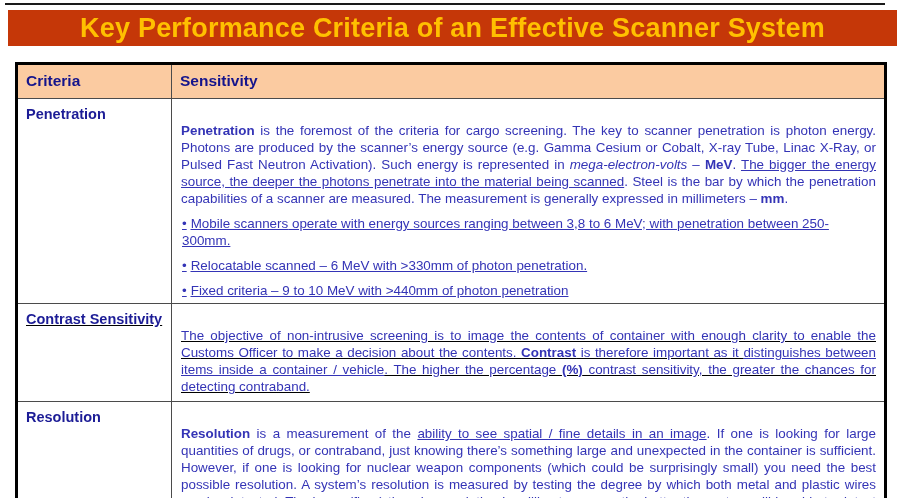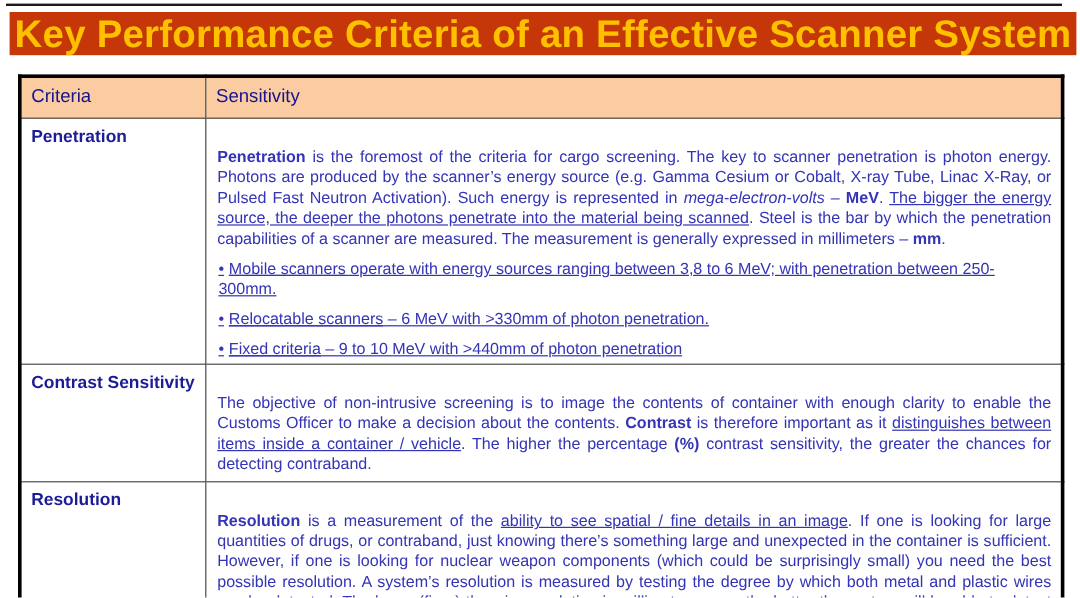--- a/index.html
+++ b/index.html
@@ -15,48 +15,48 @@
   .top-rule{
     position:absolute;left:5px;top:3px;width:880px;height:2px;
     background:var(--top-rule);
   }
   .banner{
     position:absolute;left:8px;top:10px;width:889px;height:36px;
     background:var(--banner-bg);
     display:flex;align-items:center;justify-content:center;
   }
   .banner .banner-text{
-    color:var(--banner-text);font-weight:bold;font-size:32px;
+    color:var(--banner-text);font-weight:bold;font-size:27px;
     white-space:nowrap;letter-spacing:0.2px;
   }
   table.criteria-table{
     position:absolute;left:15px;top:62px;width:872px;
     border-collapse:collapse;table-layout:fixed;
     border:3px solid var(--outer-border);
     background:#FFFFFF;
   }
   .criteria-table th,.criteria-table td{
     border:1px solid var(--inner-border);
   }
   .criteria-table th{
     background:var(--header-bg);color:var(--header-text);
-    text-align:left;font-size:15.5px;font-weight:normal;
+    text-align:left;font-size:15.5px;font-weight:bold;
     padding:6px 8px 7px 8px;height:20px;
   }
   col.c1{width:155px;}
   .criteria-cell{
     color:var(--criteria-text);font-weight:bold;font-size:14.5px;
     vertical-align:top;padding:7px 4px 4px 8px;
   }
   .explain-cell{
     color:var(--body-text);font-size:13.4px;line-height:17px;
     vertical-align:top;padding:20px 8px 4px 9px;
   }
   tr.r-penetration{height:177px;}
-  tr.r-contrast{height:70px;}
+  tr.r-contrast{height:70px;text-decoration:underline;}
   tr.r-resolution{height:122px;}
   .rich-p{text-align:justify;margin:3px 0 2px 0;}
   .rich-bullet{text-align:left;margin:8px 0 0 1px;text-decoration:underline;}
   .rich-bullet .dot{margin-right:4px;}
   .b{font-weight:bold;}
   .i{font-style:italic;}
   .u{text-decoration:underline;}
 </style>
 </head>
 <body>
@@ -77,21 +77,21 @@
       <th>Criteria</th>
       <th>Sensitivity</th>
     </tr>
   </thead>
   <tbody>
     <tr class="r-penetration">
       <td class="criteria-cell">Penetration</td>
       <td class="explain-cell">
           <div class="rich-p"><span class="b">Penetration</span><span> is the foremost of the criteria for cargo screening. The key to scanner penetration is photon energy. Photons are produced by the scanner’s energy source (e.g. Gamma Cesium or Cobalt, X-ray Tube, Linac X-Ray, or Pulsed Fast Neutron Activation). Such energy is represented in </span><span class="i">mega-electron-volts</span><span> – </span><span class="b">MeV</span><span>. </span><span class="u">The bigger the energy source, the deeper the photons penetrate into the material being scanned</span><span>. Steel is the bar by which the penetration capabilities of a scanner are measured. The measurement is generally expressed in millimeters – </span><span class="b">mm</span><span>.</span></div>
           <div class="rich-p rich-bullet"><span class="dot">•</span><span class="u">Mobile scanners</span><span> operate with energy sources ranging between 3,8 to 6 MeV; with penetration between 250-300mm.</span></div>
-          <div class="rich-p rich-bullet"><span class="dot">•</span><span class="u">Relocatable scanners</span><span> – 6 MeV with &gt;330mm of photon penetration.</span></div>
+          <div class="rich-p rich-bullet"><span class="dot">•</span><span class="u">Relocatable scanned</span><span> – 6 MeV with &gt;330mm of photon penetration.</span></div>
           <div class="rich-p rich-bullet"><span class="dot">•</span><span class="u">Fixed criteria</span><span> – 9 to 10 MeV with &gt;440mm of photon penetration</span></div>
         </td>
     </tr>
     <tr class="r-contrast">
       <td class="criteria-cell">Contrast Sensitivity</td>
       <td class="explain-cell">
           <div class="rich-p"><span>The objective of non-intrusive screening is to image the contents of container with enough clarity to enable the Customs Officer to make a decision about the contents. </span><span class="b">Contrast</span><span> is therefore important as it </span><span class="u">distinguishes between items inside a container / vehicle</span><span>. The higher the percentage </span><span class="b">(%)</span><span> contrast sensitivity, the greater the chances for detecting contraband.</span></div>
         </td>
     </tr>
     <tr class="r-resolution">

